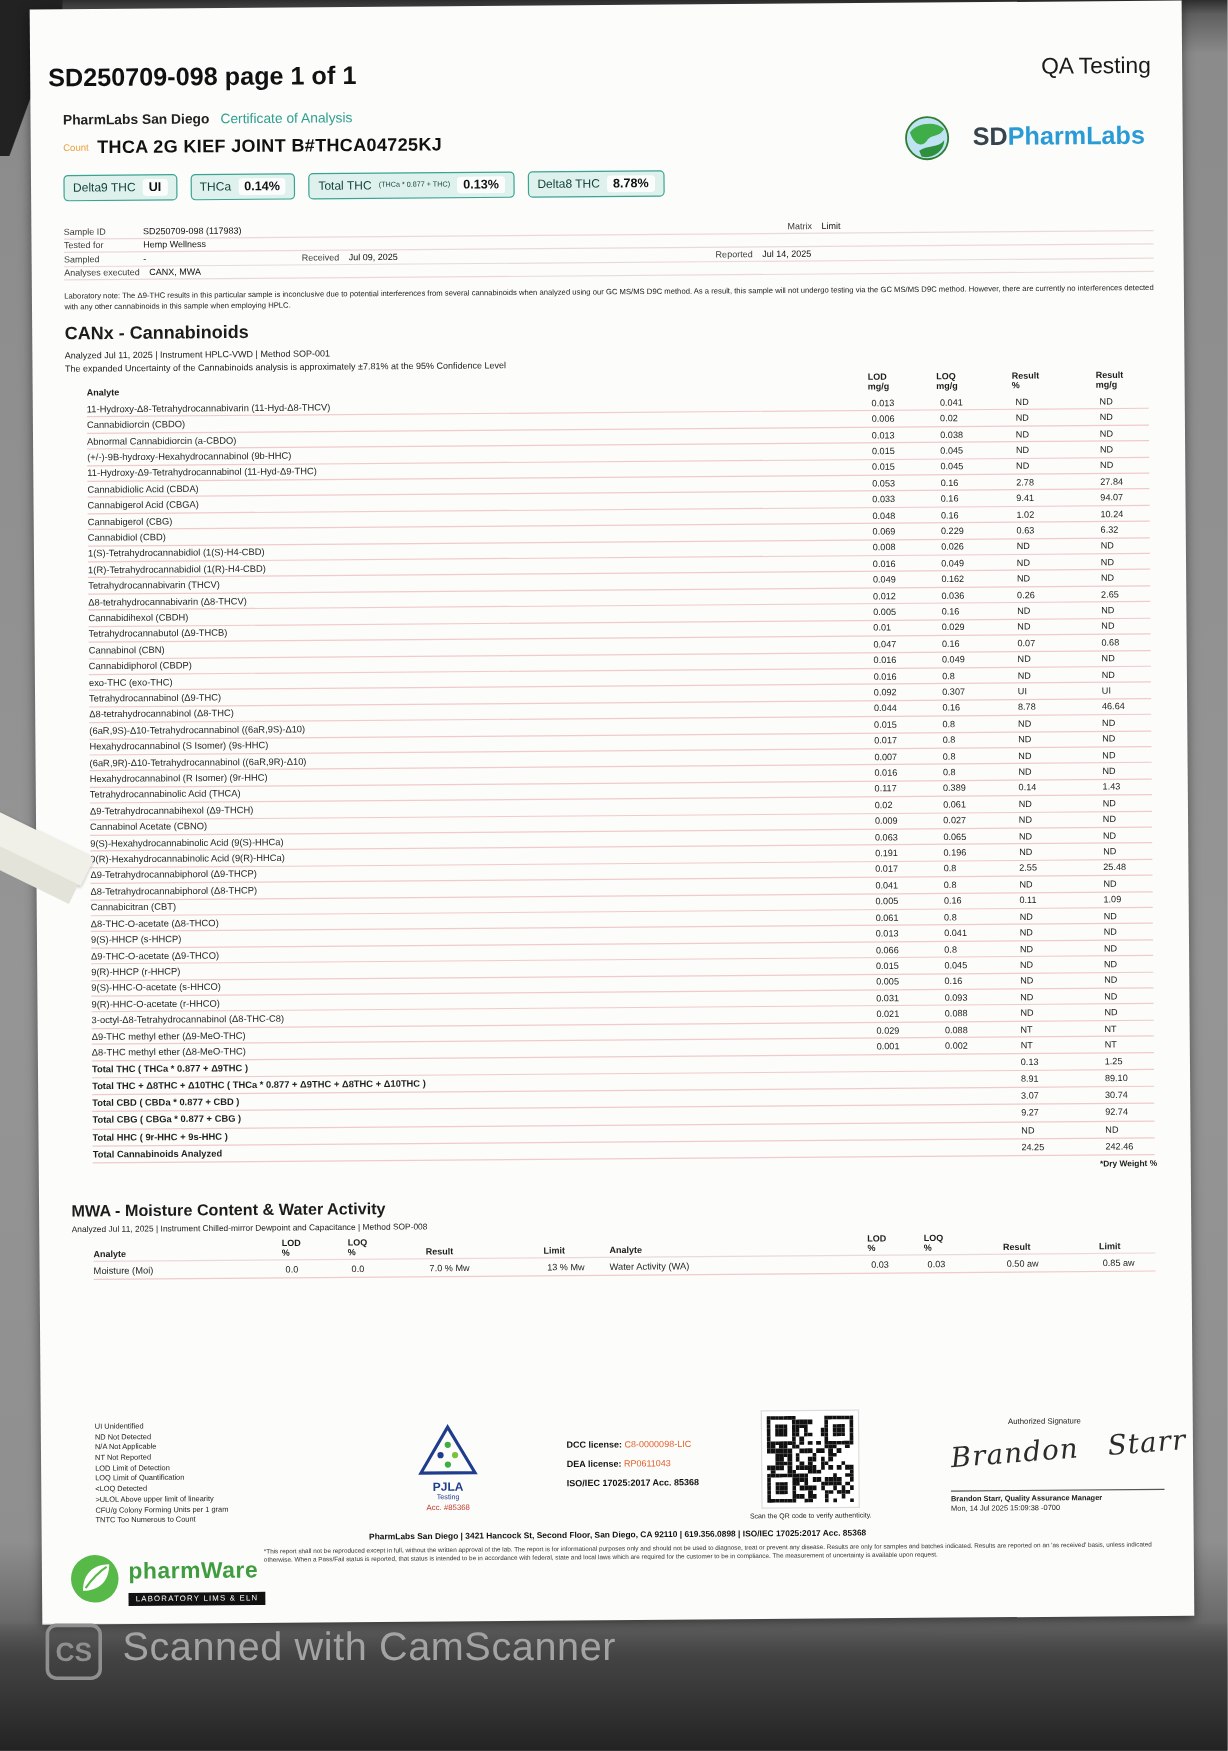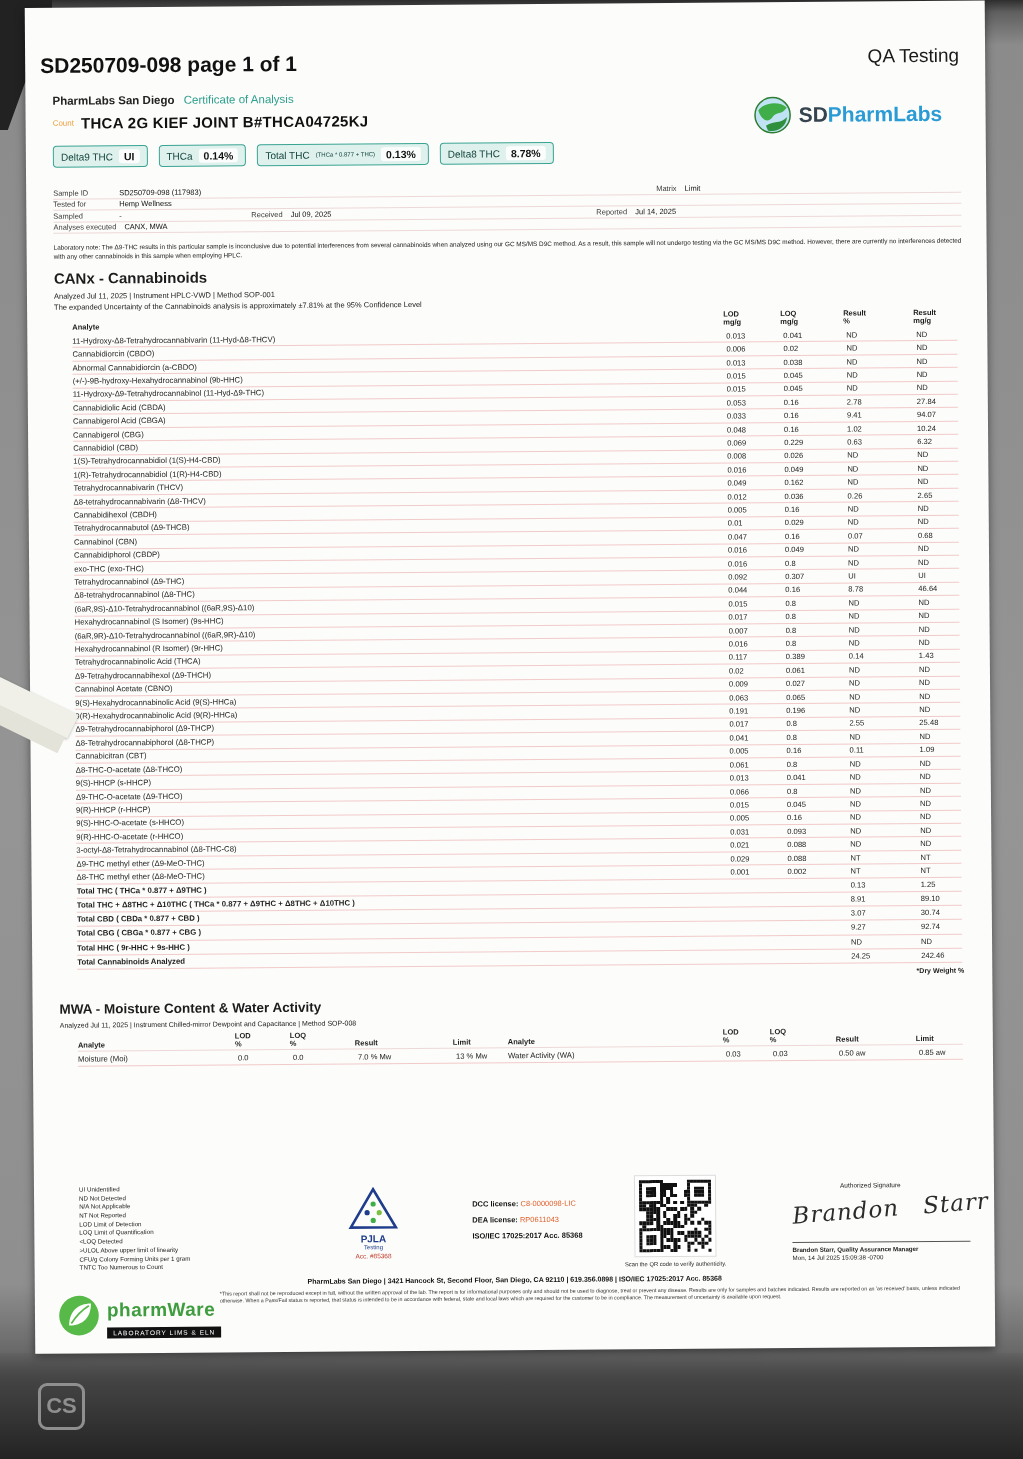--- a/index.html
+++ b/index.html
@@ -28,21 +28,21 @@
   .qa{position:absolute;right:26px;top:44px;font-size:19px;color:#1a1a1a;}
   .lab-line{position:absolute;left:27px;top:87px;font-size:11.5px;}
   .lab-name{font-weight:bold;color:#222;}
   .coa-title{color:#2fa08f;margin-left:6px;}
   .sample-line{position:absolute;left:27px;top:107px;display:flex;align-items:center;gap:7px;}
   .sample-label{font-size:8px;color:#ee9f3c;}
   .sample-name{font-size:15px;font-weight:bold;letter-spacing:.3px;color:#111;}
   .logo{position:absolute;left:728px;top:94px;display:flex;align-items:center;gap:7px;}
   .logo svg{width:38px;height:38px;}
   .logo-text{font-size:21px;font-weight:bold;}
-  .logo-sd{color:#36444f;}
+  .logo-sd{color:#36444f;margin-left:12px;}
   .logo-pl{color:#2a9bd5;}
 
   
   .badges{position:absolute;left:27px;top:138px;display:flex;gap:11px;}
   .badge{display:flex;align-items:center;gap:6px;height:22px;border:1.5px solid #3aa493;
     border-radius:4px;background:#def1ec;padding:0 7px;}
   .b-label{font-size:10px;color:#14443c;}
   .b-formula{font-size:6px;color:#14443c;}
   .b-value{font-size:10.5px;font-weight:bold;color:#111;background:rgba(255,255,255,.85);
     border-radius:3px;padding:1px 5px;}
@@ -121,21 +121,21 @@
   .pharmware{position:absolute;left:22px;top:1286px;display:flex;gap:6px;align-items:flex-start;}
   .pharmware svg{width:44px;height:44px;}
   .pw-right{padding-top:6px;}
   .pw-name{font-size:19px;font-weight:bold;color:#3f9d3f;letter-spacing:.5px;}
   .pw-tag{margin-top:2px;background:#111;color:#fff;font-size:6.5px;letter-spacing:1px;
     padding:2px 6px;display:inline-block;}
 
   
   .cam-bar{position:absolute;left:0;bottom:0;width:100%;height:106px;z-index:3;
     background:linear-gradient(180deg,rgba(86,86,86,.2) 0%,#3f3f3f 38%,#232323 100%);
-    display:flex;align-items:center;gap:17px;padding-left:38px;}
+    display:flex;align-items:flex-start;gap:17px;padding-left:38px;}
   .cs-logo{width:47px;height:47px;border:3px solid #8f8f8f;border-radius:9px;
     display:flex;align-items:center;justify-content:center;
     font-size:22px;font-weight:bold;color:#8f8f8f;}
   .cs-text{font-size:33px;color:#a3a3a3;letter-spacing:.5px;}
 </style>
 </head>
 <body>
 
 <div class="scan-bg"></div>
 <div class="corner-tl"></div>
@@ -933,13 +933,14 @@
     </div>
   </div>
 
 </div>
 
 <div class="artifact1"></div>
 <div class="artifact2"></div>
 
 <div class="cam-bar">
   <div class="cs-logo">CS</div>
+  <div class="cs-text">Scanned with CamScanner</div>
 </div>
 
 </body></html>

